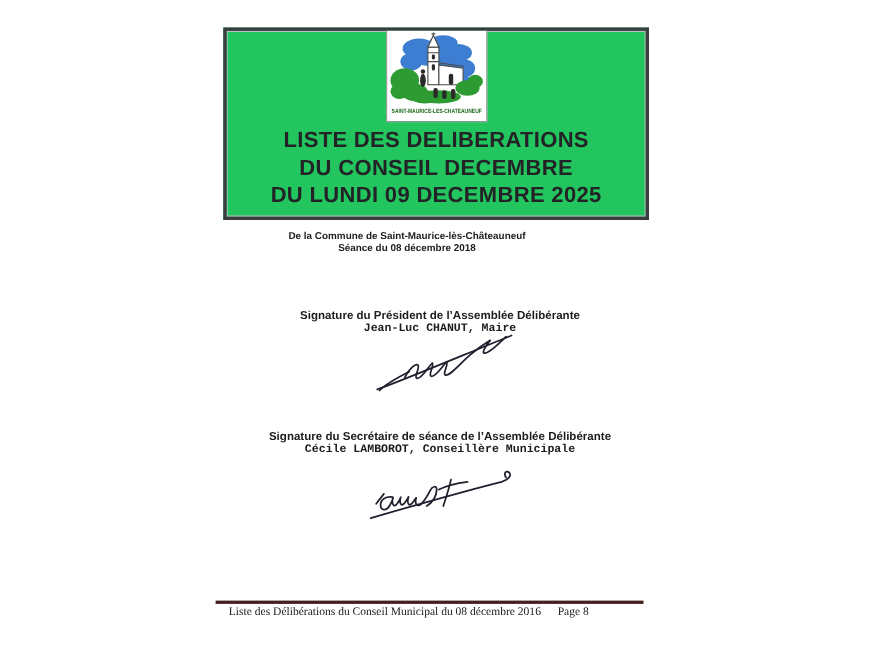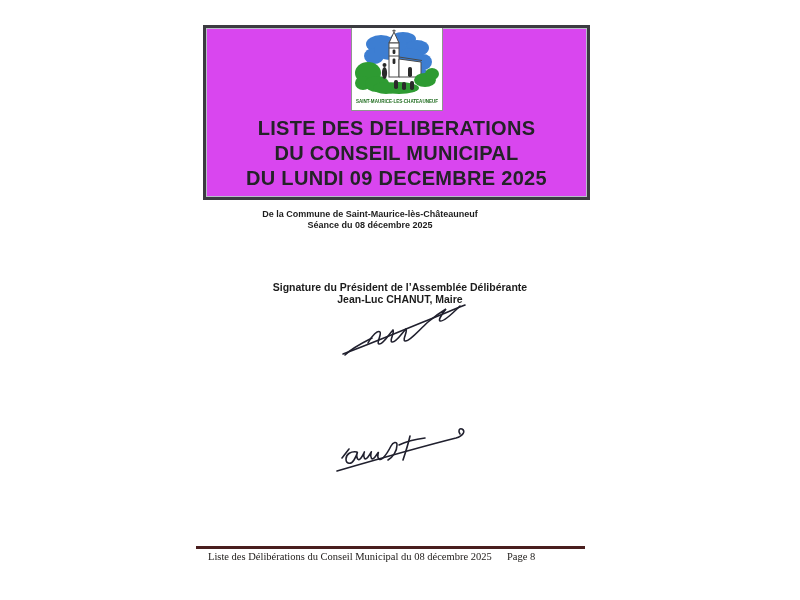--- a/index.html
+++ b/index.html
@@ -3,21 +3,21 @@
 <meta charset="utf-8">
 <style>
   html,body { margin:0; padding:0; background:#ffffff; }
   .canvas {
     position:relative; width:800px; height:600px; background:#ffffff;
     font-family:"Liberation Sans", sans-serif; overflow:hidden;
   }
   
   .header-box {
     position:absolute; left:203px; top:25px; width:381px; height:169px;
-    background:#d946ef;
+    background:#22c55e;
     border:3px solid #3b3b40;
     box-shadow: inset 0 0 0 1px #b9bcc9;
   }
   .logo-plate {
     position:absolute; left:50%; top:0; transform:translateX(-50%);
     width:90px; height:82px; background:#ffffff;
     border:1px solid #8f958f; border-top:none;
     display:flex; align-items:flex-start; justify-content:center;
   }
   .logo-plate svg { display:block; margin-top:1px; }
@@ -29,21 +29,21 @@
   
   .meta {
     position:absolute; left:0; top:209px; width:740px;
     text-align:center; font-weight:700; font-size:9px; line-height:11px; color:#1d1d1d;
   }
   
   .sig-heading {
     position:absolute; left:0; width:800px; text-align:center;
     font-weight:700; font-size:10.5px; line-height:11.5px; color:#1c1c1c;
   }
-  .sig-heading .sig-name { font-weight:700; }
+  .sig-heading .sig-name { font-weight:700;font-family:Liberation Mono, monospace; }
   .sig1-heading { top:282px; }
   .sig2-heading { top:392px; }
   .sig-svg { position:absolute; }
   .sig1-svg { left:338px; top:299px; }
   .sig2-svg { left:333px; top:420px; }
   .sig-svg path { fill:none; stroke:#20202e; stroke-width:1.6; stroke-linecap:round; }
   
   .footer-rule {
     position:absolute; left:196px; top:546px; width:389px; height:3px;
     background:#491e1e;
@@ -109,45 +109,49 @@
           <rect x="49" y="53" width="4" height="8" rx="1.8"></rect>
           <rect x="57" y="52" width="4" height="9" rx="1.8"></rect>
         </g>
 
         <text x="44" y="74" text-anchor="middle" font-size="5.5" font-weight="bold" font-family="Liberation Sans, sans-serif" textLength="82" lengthAdjust="spacingAndGlyphs" fill="#1d6b1d">SAINT-MAURICE-LES-CHATEAUNEUF</text>
       </svg>
     </div>
 
     <div class="doc-title">
       <div>LISTE DES DELIBERATIONS</div>
-      <div>DU CONSEIL MUNICIPAL</div>
+      <div>DU CONSEIL DECEMBRE</div>
       <div>DU LUNDI 09 DECEMBRE 2025</div>
     </div>
   </div>
 
   <div class="meta">
     <div>De la Commune de Saint-Maurice-lès-Châteauneuf</div>
-    <div>Séance du 08 décembre 2025</div>
+    <div>Séance du 08 décembre 2018</div>
   </div>
 
   <div class="sig-heading sig1-heading">
     <div>Signature du Président de l’Assemblée Délibérante</div>
     <div class="sig-name">Jean-Luc CHANUT, Maire</div>
   </div>
   <svg class="sig-svg sig1-svg" width="148" height="58" viewBox="0 0 148 58">
     <path d="M5,55 C28,47 80,25 127,6"></path>
     <path d="M34,39 C26,43 14,49 7,56"></path>
     <path d="M30,44 C34,36 40,31 42,33 C44,35 38,44 41,45 C45,46 51,35 55,31 C57,33 51,42 54,43 C58,44 64,34 68,30 C70,32 64,41 67,42 C71,43 80,32 90,23 C96,18 103,13 108,10 C104,15 100,21 102,22 C105,23 114,15 122,7"></path>
   </svg>
 
+  <div class="sig-heading sig2-heading">
+    <div>Signature du Secrétaire de séance de l’Assemblée Délibérante</div>
+    <div class="sig-name">Cécile LAMBOROT, Conseillère Municipale</div>
+  </div>
   <svg class="sig-svg sig2-svg" width="135" height="54" viewBox="0 0 135 54">
     <path d="M4,51 C35,42 95,25 123,18 C130,16 133,11 129,9 C126,8 125,11 127,14"></path>
     <path d="M9,38 L16,29"></path>
     <path d="M24,32 C18,31 13,34 13,39 C13,44 18,45 21,40 C24,35 25,31 24,33 C23,38 25,42 28,38 C31,34 32,30 31,33 C30,38 32,41 35,37 C38,33 39,30 38,33 C37,38 39,41 42,37 C45,33 46,31 45,34 C44,39 47,41 50,38 C53,35 56,30 58,26 C60,22 64,21 64,25 C64,31 60,37 55,40"></path>
     <path d="M77,16 C75,25 72,34 70,40"></path>
     <path d="M66,25 C74,21 84,19 92,18"></path>
   </svg>
 
   <div class="footer-rule"></div>
-  <div class="footer-text footer-left">Liste des Délibérations du Conseil Municipal du 08 décembre 2025</div>
+  <div class="footer-text footer-left">Liste des Délibérations du Conseil Municipal du 08 décembre 2016</div>
   <div class="footer-text footer-page">Page 8</div>
 
 </div>
 
 </body></html>

